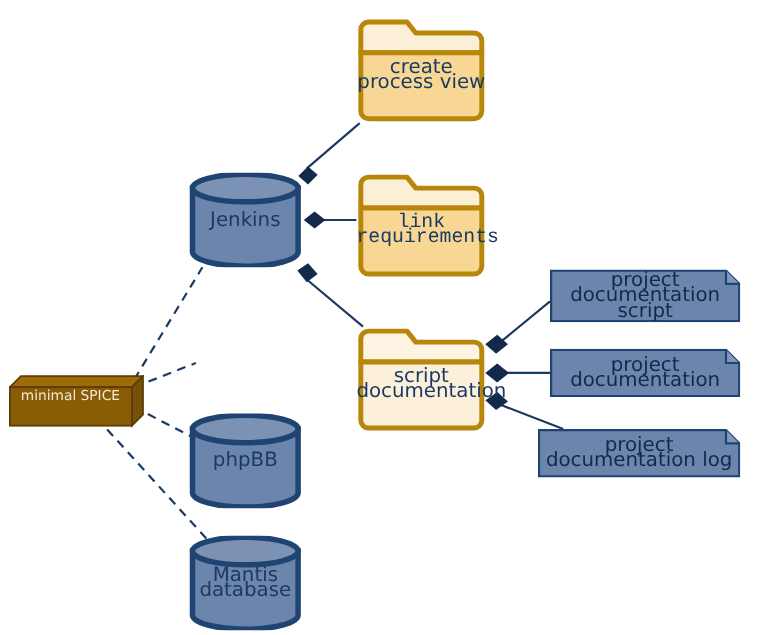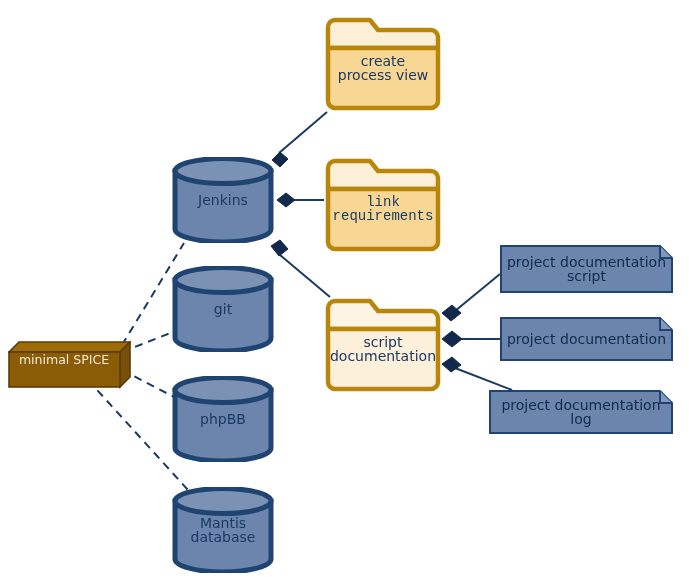--- a/index.html
+++ b/index.html
@@ -26,21 +26,21 @@
   }
   .node {
     position: absolute;
   }
   .node-label {
     position: absolute;
     left: 0;
     width: 100%;
     text-align: center;
     color: #1b3a63;
-    font-size: 14px;
+    font-size: 18px;
     line-height: 14px;
     white-space: pre-line;
     pointer-events: none;
   }
 
   
   .db {
     width: 104px;
     height: 86px;
   }
@@ -137,27 +137,20 @@
   </div>
 
   <div class="node db" style="left:171px; top:157px;">
     <svg class="db-svg" width="104" height="86" viewBox="0 0 104 86" xmlns="http://www.w3.org/2000/svg">
       <path d="M4,14 L4,72 A48,13 0 0 0 100,72 L100,14 Z" fill="#6b85ac" stroke="#1f4471" stroke-width="5"></path>
       <ellipse cx="52" cy="14" rx="48" ry="12.5" fill="#7b92b5" stroke="#1f4471" stroke-width="5"></ellipse>
     </svg>
     <div class="node-label">Jenkins</div>
   </div>
 
-  <div class="node db" style="left:171px; top:266px;">
-    <svg class="db-svg" width="104" height="86" viewBox="0 0 104 86" xmlns="http://www.w3.org/2000/svg">
-      <path d="M4,14 L4,72 A48,13 0 0 0 100,72 L100,14 Z" fill="#6b85ac" stroke="#1f4471" stroke-width="5"></path>
-      <ellipse cx="52" cy="14" rx="48" ry="12.5" fill="#7b92b5" stroke="#1f4471" stroke-width="5"></ellipse>
-    </svg>
-    <div class="node-label">git</div>
-  </div>
 
   <div class="node db" style="left:171px; top:487px;">
     <svg class="db-svg" width="104" height="86" viewBox="0 0 104 86" xmlns="http://www.w3.org/2000/svg">
       <path d="M4,14 L4,72 A48,13 0 0 0 100,72 L100,14 Z" fill="#6b85ac" stroke="#1f4471" stroke-width="5"></path>
       <ellipse cx="52" cy="14" rx="48" ry="12.5" fill="#7b92b5" stroke="#1f4471" stroke-width="5"></ellipse>
     </svg>
     <div class="node-label">Mantis
 database</div>
   </div>
 

